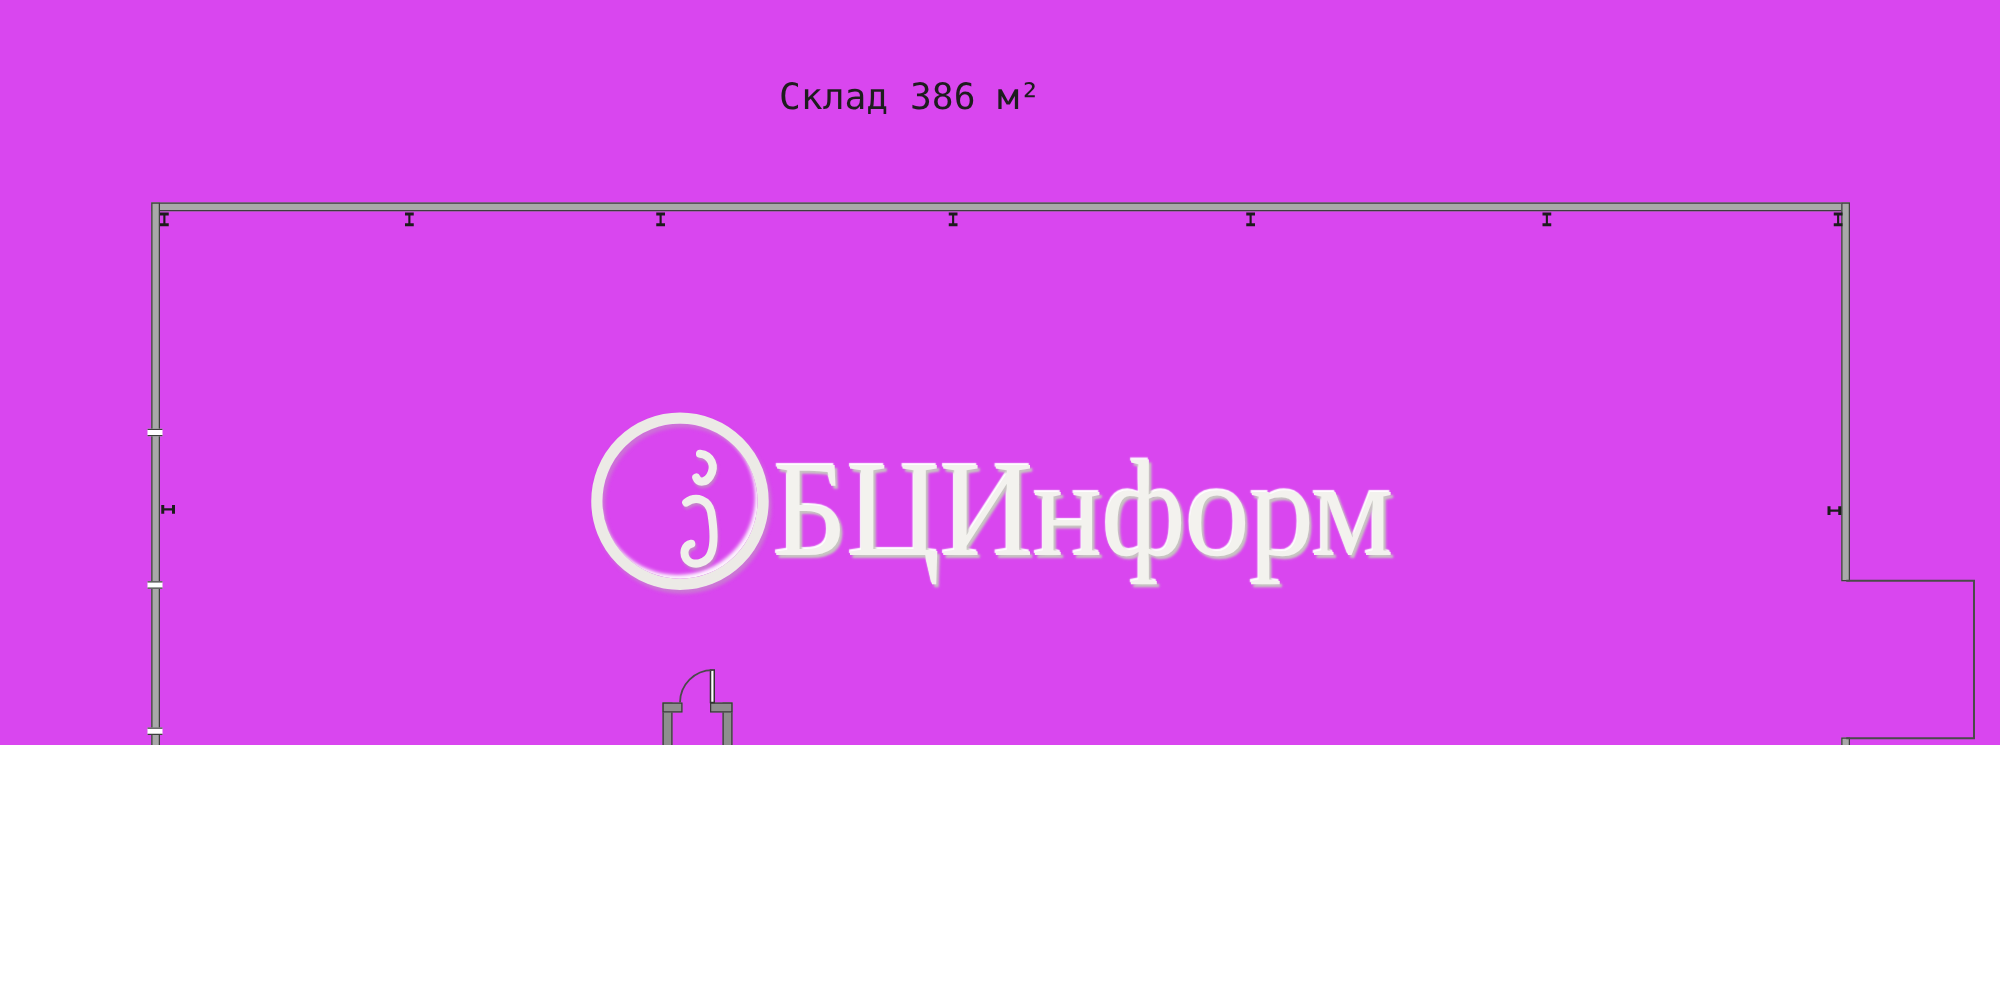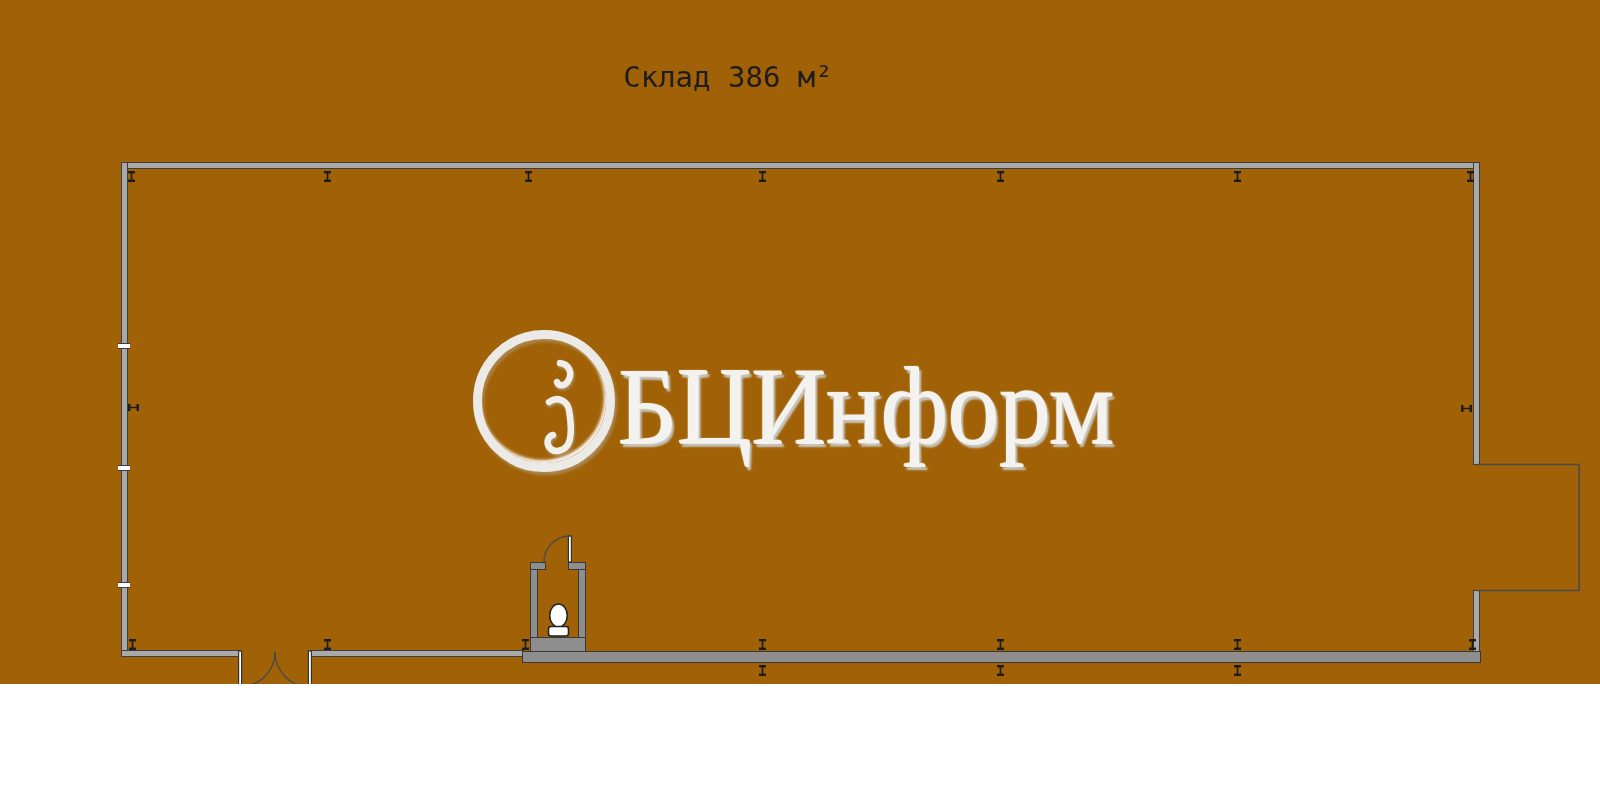--- a/index.html
+++ b/index.html
@@ -1,17 +1,17 @@
 <!DOCTYPE html>
 <html><head>
 <meta charset="utf-8">
 <style>
   html,body{margin:0;padding:0;background:#fff;}
   .canvas{
-    position:relative;width:1600px;height:684px;background:#a16207;overflow:hidden;
+    position:relative;width:1600px;height:596px;background:#d946ef;overflow:hidden;
     font-family:"Liberation Sans",sans-serif;
   }
   
   .plan-title{
     position:absolute;left:618px;top:60px;width:220px;text-align:center;
     font-family:"DejaVu Sans Mono",monospace;font-size:29px;color:#1d1d1d;
     letter-spacing:0px;white-space:nowrap;
   }
   
   .wm{position:absolute;left:0;top:0;pointer-events:none;}

